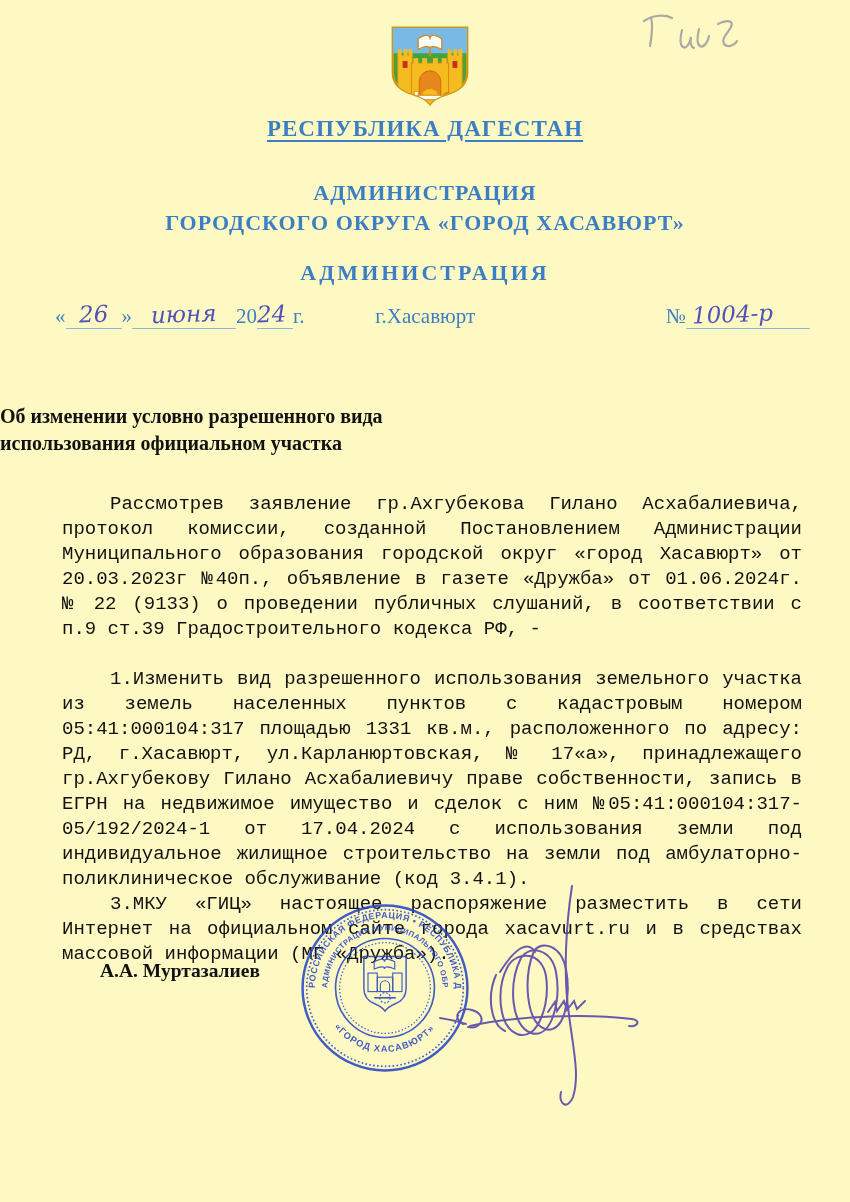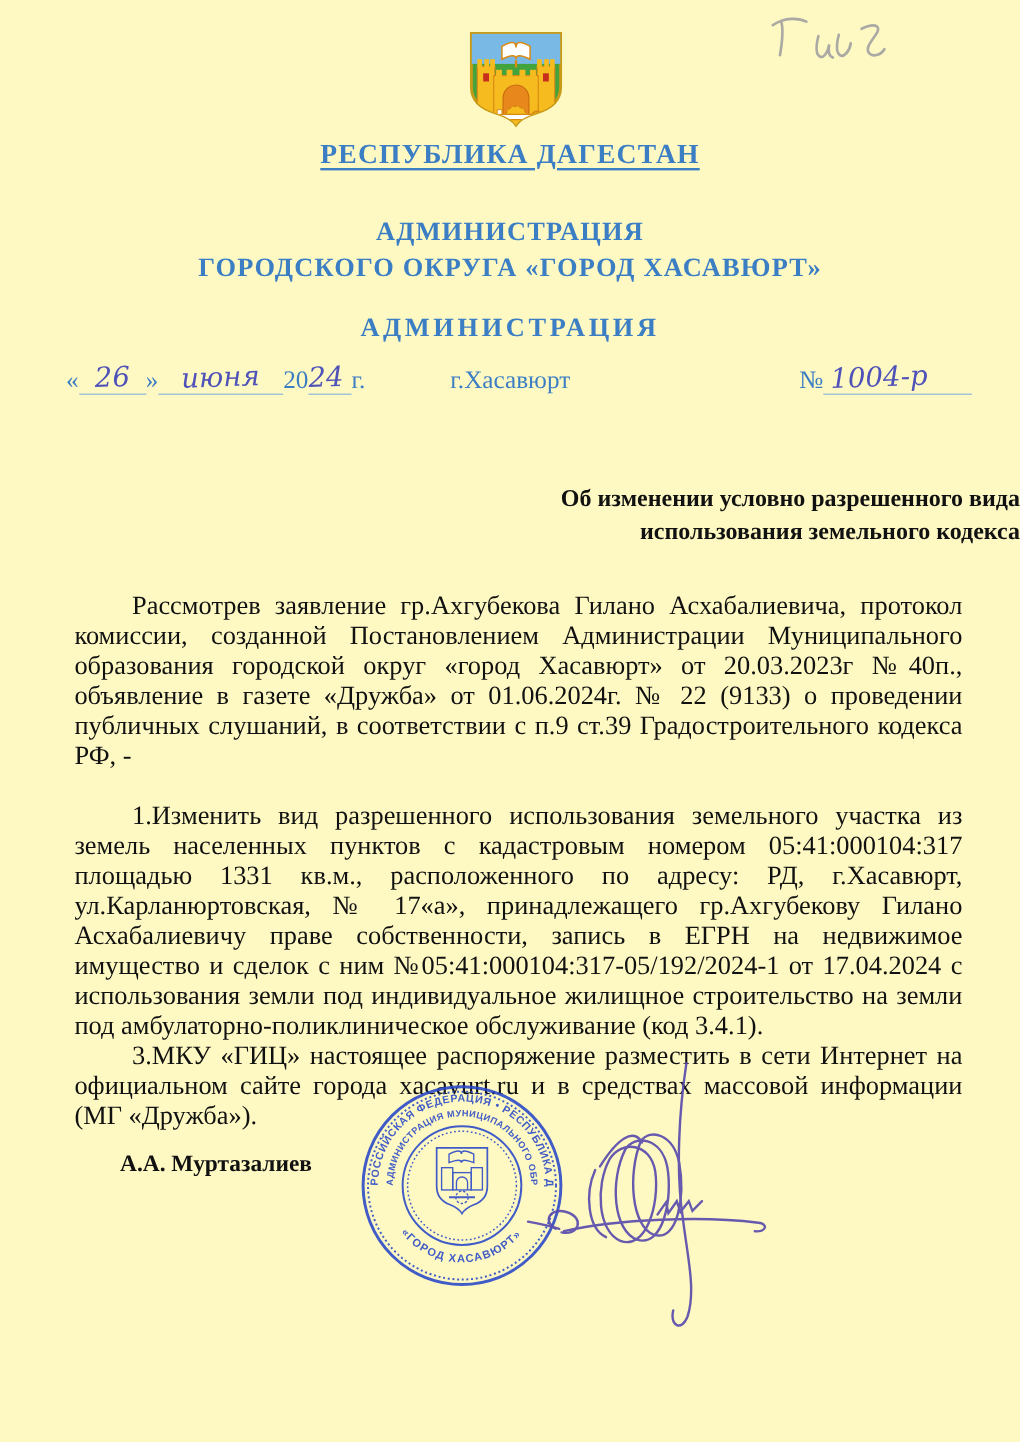--- a/index.html
+++ b/index.html
@@ -18,23 +18,23 @@
   .dateline{position:absolute;top:303px;left:55px;width:755px;display:flex;justify-content:space-between;align-items:flex-end;color:#3c7ec4;font-size:21px;}
   .dl-left,.dl-num{display:flex;align-items:flex-end;}
   .blank{display:inline-block;border-bottom:1.5px solid #8fb6dd;text-align:center;}
   .b-day{width:56px;}
   .b-month{width:104px;}
   .b-year{width:36px;text-align:left;}
   .b-num{width:118px;text-align:left;padding-left:6px;}
   .hw{font-family:"DejaVu Serif", serif;font-style:italic;color:#4f52b8;font-size:23px;line-height:20px;display:inline-block;transform:rotate(-2deg);}
   .dl-city{color:#3c7ec4;}
   
-  .doc-title{position:absolute;top:403px;left:0;width:850px;text-align:right;font-size:20px;font-weight:bold;line-height:27px;color:#111;}
+  .doc-title{position:absolute;top:403px;left:0;width:850px;text-align:left;font-size:20px;font-weight:bold;line-height:27px;color:#111;}
   
-  .body-text{position:absolute;top:492px;left:62px;width:740px;font-size:22px;line-height:25px;text-align:justify;color:#111;}
+  .body-text{position:absolute;top:492px;left:62px;width:740px;font-size:19px;line-height:25px;text-align:justify;color:#111;font-family:Liberation Mono, monospace;}
   .body-text p{margin:0;text-indent:48px;}
   .body-text p.gap{margin-bottom:25px;}
   
   .sig-row{position:absolute;top:960px;left:100px;width:692px;display:flex;justify-content:space-between;align-items:center;font-weight:bold;font-size:19.5px;color:#111;}
   .sig-pos{line-height:27px;}
   .sig-name{white-space:nowrap;}
   
   .abs{position:absolute;}
 </style>
 </head>
@@ -109,21 +109,21 @@
     </div>
     <div class="dl-city" style="margin-right:120px;">г.Хасавюрт</div>
     <div class="dl-num">
       <span>№</span>
       <span class="blank b-num"><span class="hw">1004-р</span></span>
     </div>
   </div>
 
   <div class="doc-title">
     <div>Об изменении условно разрешенного вида</div>
-    <div>использования земельного кодекса</div>
+    <div>использования официальном участка</div>
   </div>
 
   <div class="body-text">
     <p class="gap">Рассмотрев заявление гр.Ахгубекова Гилано Асхабалиевича, протокол комиссии, созданной Постановлением Администрации Муниципального образования городской округ «город Хасавюрт» от 20.03.2023г №40п., объявление в газете «Дружба» от 01.06.2024г. № 22 (9133) о проведении публичных слушаний, в соответствии с п.9 ст.39 Градостроительного кодекса РФ, -</p>
     <p>1.Изменить вид разрешенного использования земельного участка из земель населенных пунктов с кадастровым номером 05:41:000104:317 площадью 1331 кв.м., расположенного по адресу: РД, г.Хасавюрт, ул.Карланюртовская, № 17«а», принадлежащего гр.Ахгубекову Гилано Асхабалиевичу праве собственности, запись в ЕГРН на недвижимое имущество и сделок с ним №05:41:000104:317-05/192/2024-1 от 17.04.2024 с использования земли под индивидуальное жилищное строительство на земли под амбулаторно-поликлиническое обслуживание (код 3.4.1).</p>
     <p>3.МКУ «ГИЦ» настоящее распоряжение разместить в сети Интернет на официальном сайте города xacavurt.ru и в средствах массовой информации (МГ «Дружба»).</p>
   </div>
 
   <div class="sig-row">
     <div class="sig-name">А.А. Муртазалиев</div>

